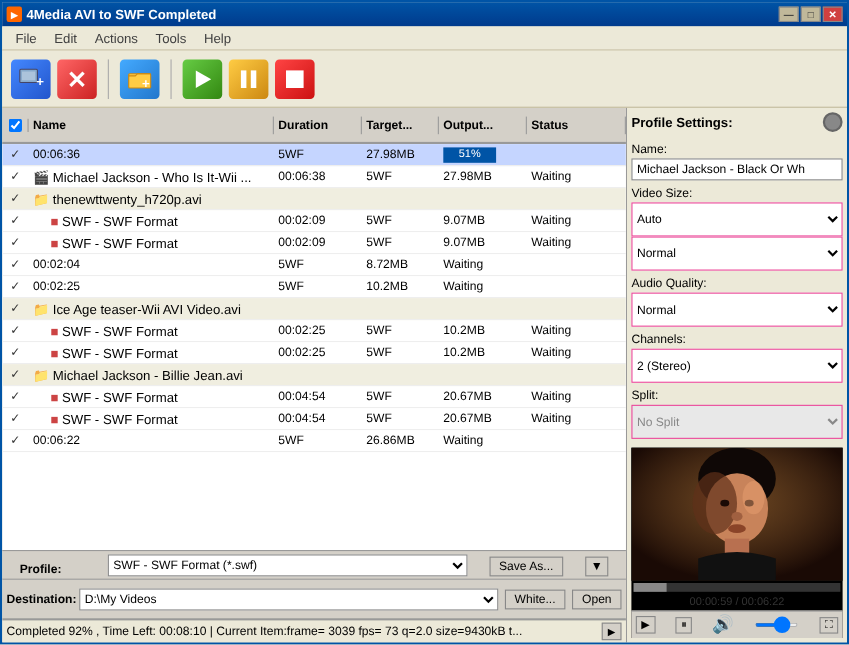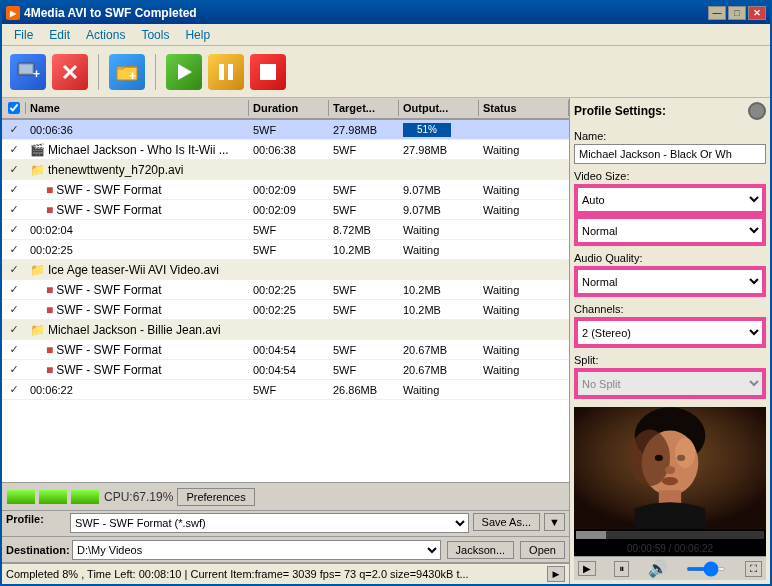--- a/index.html
+++ b/index.html
@@ -8,76 +8,76 @@
     .window { width: 772px; height: 586px; background: #ece9d8; border: 2px solid #0054a6; display: flex; flex-direction: column; }
 
     .title-bar { background: linear-gradient(to bottom, #0054a6, #003a8c); height: 22px; display: flex; align-items: center; justify-content: space-between; padding: 0 4px; color: white; font-size: 11px; font-weight: bold; }
     .title-bar-left { display: flex; align-items: center; gap: 4px; }
     .title-icon { width: 14px; height: 14px; background: #ff6600; border-radius: 2px; display: flex; align-items: center; justify-content: center; font-size: 8px; color: white; }
     .title-buttons { display: flex; gap: 2px; }
     .title-btn { width: 18px; height: 14px; background: #c0b89a; border: 1px solid #888; cursor: pointer; display: flex; align-items: center; justify-content: center; font-size: 9px; color: #333; }
     .title-btn.close { background: #d04040; color: white; }
 
     .menu-bar { background: #ece9d8; height: 22px; display: flex; align-items: center; padding: 0 4px; border-bottom: 1px solid #c0b89a; }
-    .menu-item { padding: 2px 8px; cursor: pointer; color: #0369a1; }
+    .menu-item { padding: 2px 8px; cursor: pointer; color: #404040; }
 
     .toolbar { background: #ece9d8; height: 52px; display: flex; align-items: center; padding: 4px 8px; gap: 6px; border-bottom: 1px solid #c0b89a; }
     .toolbar-btn { display: flex; flex-direction: column; align-items: center; cursor: pointer; }
     .toolbar-icon { width: 36px; height: 36px; border-radius: 4px; display: flex; align-items: center; justify-content: center; }
     .tb-add { background: linear-gradient(135deg, #4488ff, #2255cc); }
     .tb-del { background: linear-gradient(135deg, #ff6666, #cc2222); }
     .tb-add2 { background: linear-gradient(135deg, #44aaff, #2277cc); }
     .tb-play { background: linear-gradient(135deg, #66cc44, #338811); }
     .tb-pause { background: linear-gradient(135deg, #ffcc44, #cc8811); }
     .tb-stop { background: linear-gradient(135deg, #ff4444, #cc1111); }
     .toolbar-sep { width: 1px; height: 36px; background: #aaa; margin: 0 4px; }
 
     .main-area { display: flex; flex: 1; overflow: hidden; }
 
     .file-list-area { flex: 1; display: flex; flex-direction: column; border-right: 1px solid #999; }
 
-    .table-header { background: #d4d0c8; display: grid; grid-template-columns: 24px 1fr 80px 70px 80px 90px; border-bottom: 2px solid #999; height: 22px; align-items: center; }
+    .table-header { background: #d4d0c8; display: grid; grid-template-columns: 24px 1fr 80px 70px 80px 90px; border-bottom: 2px solid #999; height: 33px; align-items: center; }
     .th { padding: 2px 4px; border-right: 1px solid #999; font-weight: bold; overflow: hidden; white-space: nowrap; font-size: 11px; }
     .th-check { display: flex; align-items: center; justify-content: center; padding: 0; }
 
     .table-body { flex: 1; overflow-y: auto; background: white; }
     .table-row { display: grid; grid-template-columns: 24px 1fr 80px 70px 80px 90px; height: 20px; align-items: center; border-bottom: 1px solid #eee; }
     .table-row.selected { background: #c5d5ff; }
     .td { padding: 2px 4px; overflow: hidden; white-space: nowrap; font-size: 11px; }
     .td-check { display: flex; align-items: center; justify-content: center; }
     .row-group { background: #f0eee0; }
     .row-indent { padding-left: 20px; }
 
     .status-bar-bottom { height: 28px; background: #d4d0c8; border-top: 1px solid #999; display: flex; align-items: center; padding: 0 4px; gap: 4px; }
     .progress-seg { display: inline-block; width: 28px; height: 14px; background: linear-gradient(to bottom, #88ff44, #44aa00); margin: 0 1px; }
 
     .cpu-info { font-size: 11px; color: #333; }
     .pref-btn { padding: 2px 8px; background: #d4d0c8; border: 1px solid #888; cursor: pointer; font-size: 11px; }
 
-    .profile-row { height: 26px; background: #d4d0c8; display: flex; align-items: flex-start; padding: 2px 4px; gap: 4px; border-top: 1px solid #999; }
+    .profile-row { height: 26px; background: #d4d0c8; display: flex; align-items: flex-end; padding: 2px 16px; gap: 20px; border-top: 1px solid #999; }
     .profile-label { font-size: 11px; font-weight: bold; width: 60px; }
     .profile-select { flex: 1; height: 20px; font-size: 11px; border: 1px solid #888; background: white; }
     .profile-saveas { padding: 2px 8px; font-size: 11px; border: 1px solid #888; background: #d4d0c8; cursor: pointer; }
     .profile-arrow { padding: 2px 4px; font-size: 11px; border: 1px solid #888; background: #d4d0c8; cursor: pointer; }
 
-    .dest-row { height: 26px; background: #d4d0c8; display: flex; align-items: center; padding: 2px 4px; gap: 6px; border-top: 1px solid #999; }
+    .dest-row { height: 36px; background: #d4d0c8; display: flex; align-items: center; padding: 2px 4px; gap: 6px; border-top: 1px solid #999; }
     .dest-label { font-size: 11px; font-weight: bold; width: 60px; }
     .dest-select { flex: 1; height: 20px; font-size: 11px; border: 1px solid #888; background: white; }
     .dest-browse { padding: 2px 8px; font-size: 11px; border: 1px solid #888; background: #d4d0c8; cursor: pointer; }
     .dest-open { padding: 2px 8px; font-size: 11px; border: 1px solid #888; background: #d4d0c8; cursor: pointer; }
 
     .status-msg-bar { height: 22px; background: #ece9d8; border-top: 2px solid #999; display: flex; align-items: center; padding: 0 4px; gap: 4px; }
     .status-msg { font-size: 11px; color: #000; flex: 1; overflow: hidden; white-space: nowrap; }
     .status-icon-btn { width: 18px; height: 16px; background: #d4d0c8; border: 1px solid #888; cursor: pointer; display: flex; align-items: center; justify-content: center; font-size: 9px; }
 
     
     .right-panel { width: 200px; background: #ece9d8; display: flex; flex-direction: column; padding: 4px; }
     .panel-section-title { font-size: 11px; font-weight: bold; margin-bottom: 4px; display: flex; justify-content: space-between; align-items: center; }
     .panel-label { font-size: 11px; margin-top: 6px; margin-bottom: 2px; }
-    .panel-select { width: 100%; height: 31px; font-size: 11px; border: 4px solid #ec4899; background: white; }
+    .panel-select { width: 100%; height: 31px; font-size: 11px; border: 1px solid #ec4899; background: white; }
     .panel-input { width: 100%; height: 20px; font-size: 11px; border: 1px solid #888; background: white; padding: 0 4px; }
 
     .video-preview { flex: 1; background: #000; margin-top: 8px; display: flex; flex-direction: column; min-height: 120px; position: relative; }
     .video-frame { flex: 1; background: #1a1a1a; display: flex; align-items: center; justify-content: center; overflow: hidden; }
 
     .video-timeline { height: 8px; background: #333; margin: 2px; }
     .video-progress { height: 100%; background: #888; width: 16%; }
     .video-time { text-align: center; font-size: 10px; color: #333; padding: 2px; }
     .video-controls { display: flex; align-items: center; justify-content: space-between; padding: 2px 4px; background: #d4d0c8; border-top: 1px solid #999; }
     .vc-btn { padding: 1px 4px; font-size: 10px; background: #d4d0c8; border: 1px solid #888; cursor: pointer; }
@@ -334,52 +334,41 @@
               <span class="checkmark">✓</span>
             </div>
           <div class="td">00:06:22</div>
           <div class="td">5WF</div>
           <div class="td">26.86MB</div>
           <div class="td">Waiting</div>
         </div>
 
       </div>
 
-      <div class="status-bar-bottom">
-        <div style="display:flex;gap:2px;">
-          <div class="progress-seg"></div>
-          <div class="progress-seg"></div>
-          <div class="progress-seg"></div>
-        </div>
-        <span class="cpu-info">
-          <span>CPU:</span><span>67.19%</span>
-        </span>
-        <button class="pref-btn">Preferences</button>
-      </div>
 
       <div class="profile-row">
         <span class="profile-label">Profile:</span>
         <select class="profile-select">
           <option value="SWF - SWF Format (*.swf)">SWF - SWF Format (*.swf)</option>
         </select>
         <button class="profile-saveas">Save As...</button>
         <button class="profile-arrow">▼</button>
       </div>
 
       <div class="dest-row">
         <span class="dest-label">Destination:</span>
         <select class="dest-select">
           <option value="D:\My Videos">D:\My Videos</option>
         </select>
-        <button class="dest-browse">Jackson...</button>
+        <button class="dest-browse">White...</button>
         <button class="dest-open">Open</button>
       </div>
 
       <div class="status-msg-bar">
-        <span class="status-msg">Completed 8% , Time Left: 00:08:10 | Current Item:frame= 3039 fps= 73 q=2.0 size=9430kB t...</span>
+        <span class="status-msg">Completed 92% , Time Left: 00:08:10 | Current Item:frame= 3039 fps= 73 q=2.0 size=9430kB t...</span>
         <button class="status-icon-btn">▶</button>
       </div>
 
     </div>
 
     <div class="right-panel">
       <div class="panel-section-title">
         <span>Profile Settings:</span>
         <div class="gear-icon"></div>
       </div>

